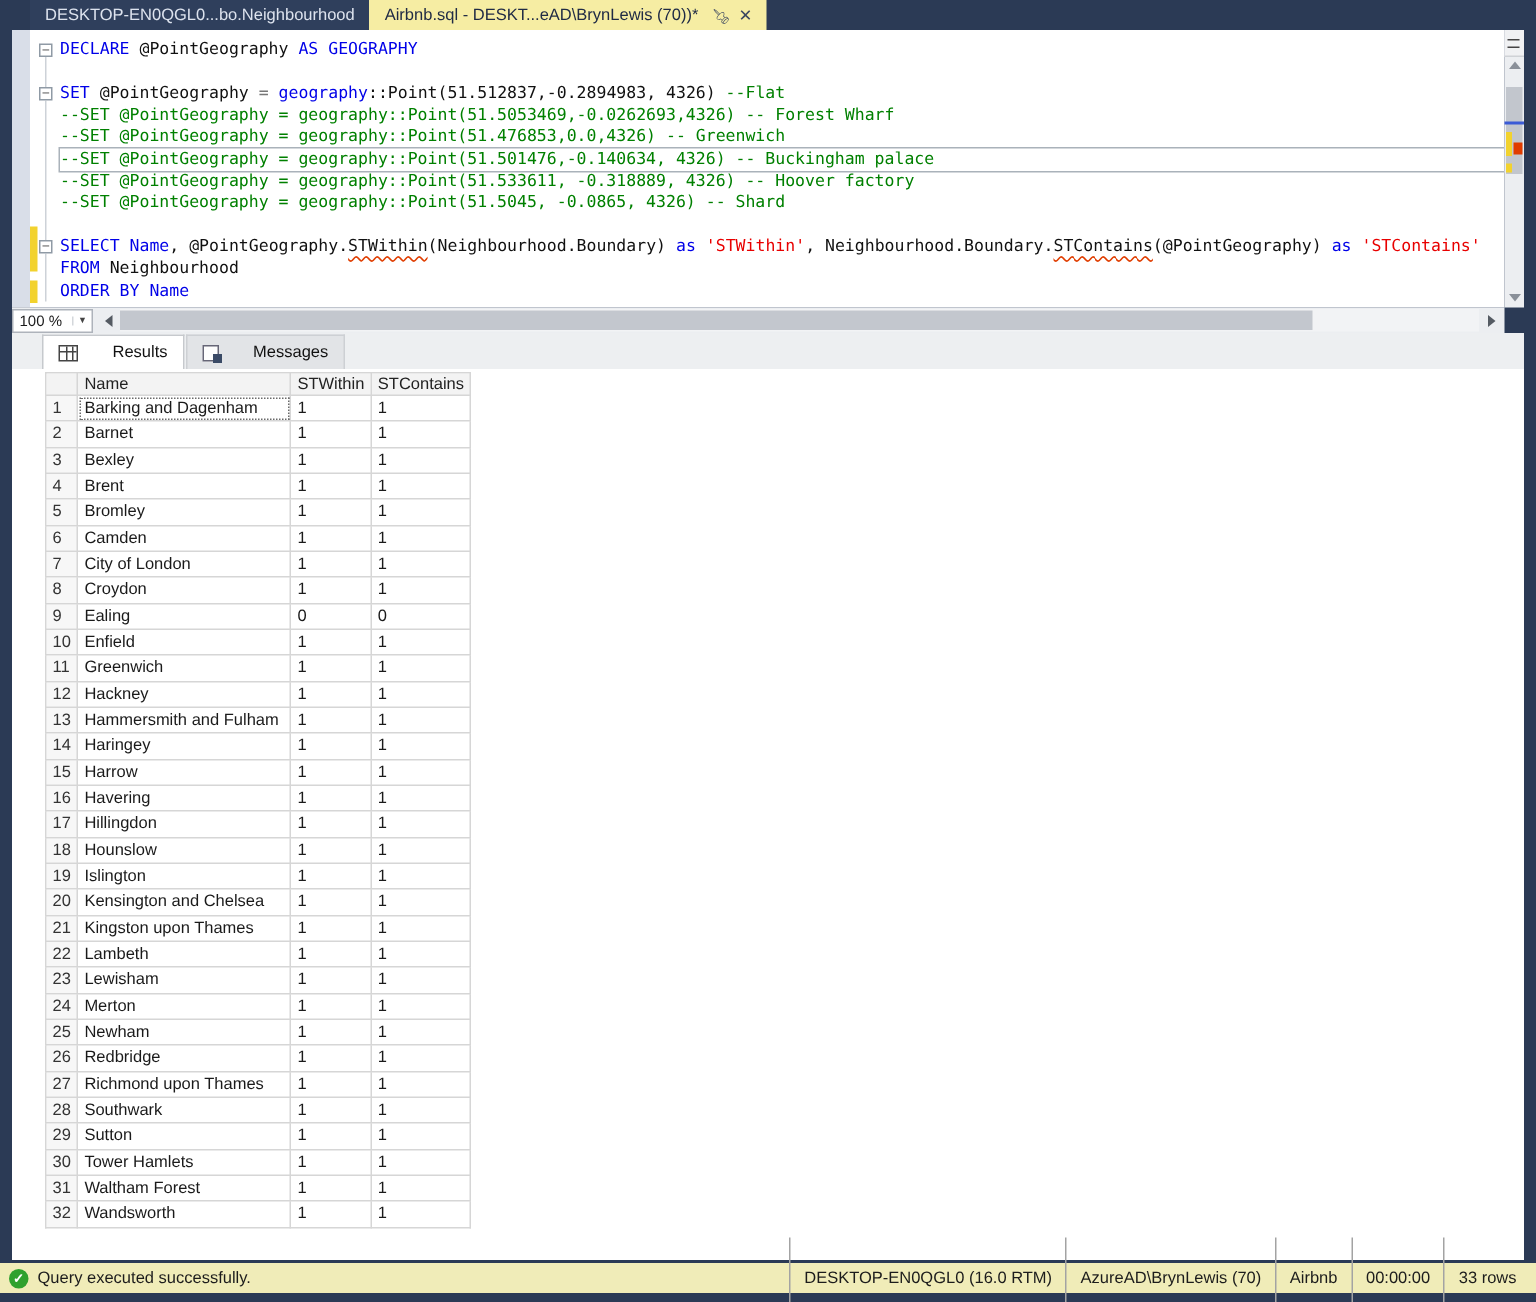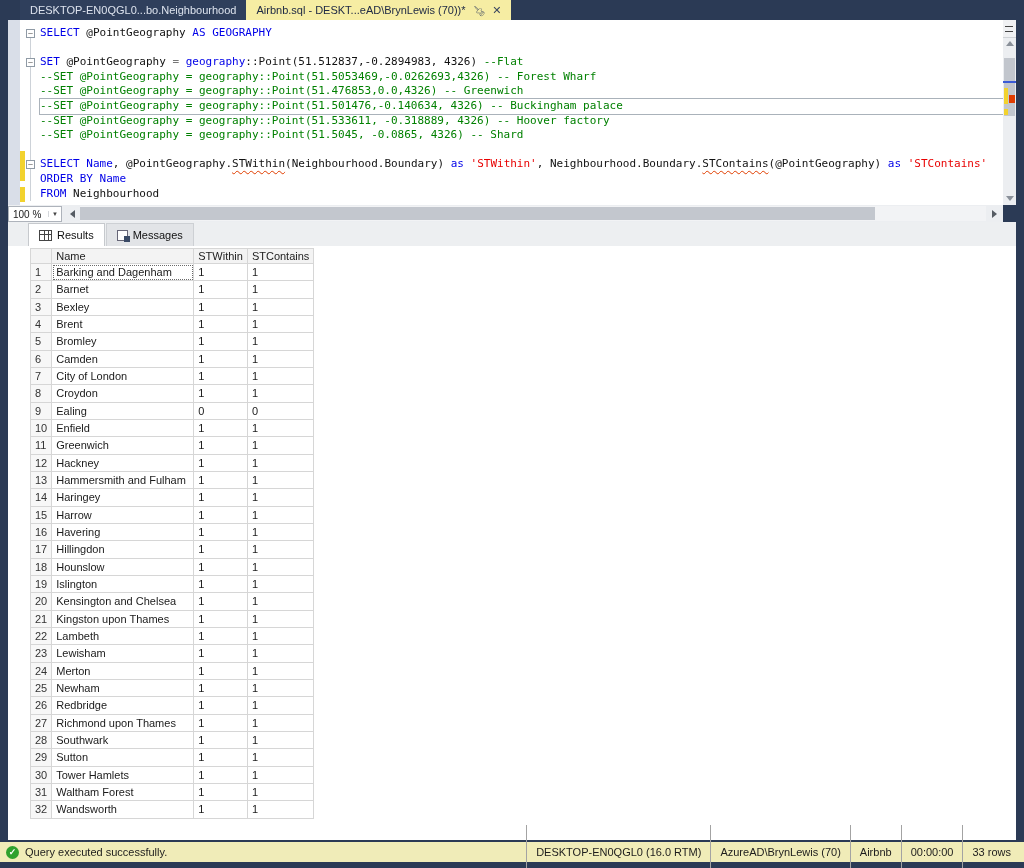--- a/index.html
+++ b/index.html
@@ -50,21 +50,21 @@
   .zoom-combo .val{flex:1;padding-left:4px;}
   .zoom-combo .dd{width:12px;text-align:center;font-size:6px;color:#444;border-left:1px solid #d4d7db;}
   .harr{width:0;height:0;position:absolute;top:5px;}
   .harr.left{left:62px;border-top:4px solid transparent;border-bottom:4px solid transparent;border-right:5px solid #555b63;}
   .harr.right{left:984px;border-top:4px solid transparent;border-bottom:4px solid transparent;border-left:5px solid #555b63;}
   .htrack{position:absolute;left:72px;top:1px;width:906px;height:15px;background:#f2f3f5;}
   .hthumb{position:absolute;left:0;top:1px;width:795px;height:13px;background:#c3c7ce;}
 
   
   .res-tabrow{position:absolute;left:8px;top:222px;width:1008px;height:24px;background:#edeff1;display:flex;align-items:flex-end;padding-left:20px;box-sizing:border-box;}
-  .res-tab{display:inline-flex;align-items:center;gap:5px;height:22px;padding:0 10px;font-size:11px;color:#111;}
+  .res-tab{display:inline-flex;align-items:center;gap:23px;height:22px;padding:0 10px;font-size:11px;color:#111;}
   .res-tab.active{background:#ffffff;border:1px solid #c6c9cd;border-bottom:none;}
   .res-tab.inactive{background:#e2e4e7;border:1px solid #cdd0d4;border-bottom:none;margin-left:1px;}
 
   
   .results-panel{position:absolute;left:8px;top:246px;width:1008px;height:594px;background:#ffffff;}
   table.grid{border-collapse:collapse;table-layout:fixed;position:absolute;left:22px;top:2px;padding-left:20px;}
   table.grid th,table.grid td{border:1px solid #d6d6d6;padding:0 4px;font-size:11px;font-weight:normal;
       text-align:left;white-space:nowrap;overflow:hidden;height:17.33px;box-sizing:border-box;}
   table.grid th{background:#f3f3f3;height:15px;color:#222;}
   table.grid td.rownum{background:#f7f7f7;color:#333;}
@@ -109,32 +109,32 @@
     <div class="change-bar" style="top:167px;height:15px;"></div>
     <div class="fold-guide" style="top:18px;height:20px;"></div>
     <div class="fold-guide" style="top:47px;height:93px;"></div>
     <div class="fold-guide" style="top:149px;height:32px;"></div>
     <div id="collapse-margin">
         <div class="collapse-box" style="top: 9px;">–</div>
         <div class="collapse-box" style="top: 38.2px;">–</div>
         <div class="collapse-box" style="top: 140.4px;">–</div>
       </div>
     <div class="code-area" id="code-area">
-        <div class="code-line"><span class="tk-kw">SELECT</span><span class="tk-pl"> @PointGeography </span><span class="tk-kw">AS GEOGRAPHY</span></div>
+        <div class="code-line"><span class="tk-kw">DECLARE</span><span class="tk-pl"> @PointGeography </span><span class="tk-kw">AS GEOGRAPHY</span></div>
         <div class="code-line"></div>
         <div class="code-line"><span class="tk-kw">SET</span><span class="tk-pl"> @PointGeography </span><span class="tk-op">=</span><span class="tk-pl"> </span><span class="tk-kw">geography</span><span class="tk-pl">::Point(51.512837,-0.2894983, 4326)</span><span class="tk-cm"> --Flat</span></div>
         <div class="code-line"><span class="tk-cm">--SET @PointGeography = geography::Point(51.5053469,-0.0262693,4326) -- Forest Wharf</span></div>
         <div class="code-line"><span class="tk-cm">--SET @PointGeography = geography::Point(51.476853,0.0,4326) -- Greenwich</span></div>
         <div class="code-line current"><span class="tk-cm">--SET @PointGeography = geography::Point(51.501476,-0.140634, 4326) -- Buckingham palace</span></div>
         <div class="code-line"><span class="tk-cm">--SET @PointGeography = geography::Point(51.533611, -0.318889, 4326) -- Hoover factory</span></div>
         <div class="code-line"><span class="tk-cm">--SET @PointGeography = geography::Point(51.5045, -0.0865, 4326) -- Shard</span></div>
         <div class="code-line"></div>
         <div class="code-line"><span class="tk-kw">SELECT Name</span><span class="tk-pl">, @PointGeography.</span><span class="tk-pl sq">STWithin</span><span class="tk-pl">(Neighbourhood.Boundary) </span><span class="tk-kw">as</span><span class="tk-pl"> </span><span class="tk-str">'STWithin'</span><span class="tk-pl">, Neighbourhood.Boundary.</span><span class="tk-pl sq">STContains</span><span class="tk-pl">(@PointGeography) </span><span class="tk-kw">as</span><span class="tk-pl"> </span><span class="tk-str">'STContains'</span></div>
+        <div class="code-line"><span class="tk-kw">FROM</span><span class="tk-pl"> Neighbourhood</span></div>
         <div class="code-line"><span class="tk-kw">ORDER BY Name</span></div>
-        <div class="code-line"><span class="tk-kw">FROM</span><span class="tk-pl"> Neighbourhood</span></div>
       </div>
   </div>
 
   <div class="vscroll">
     <div class="vsplitter">
         <div class="grip"></div>
       </div>
     <div class="arrow arr-up"></div>
     <div class="vthumb"></div>
     <div class="caret-mark"></div>

